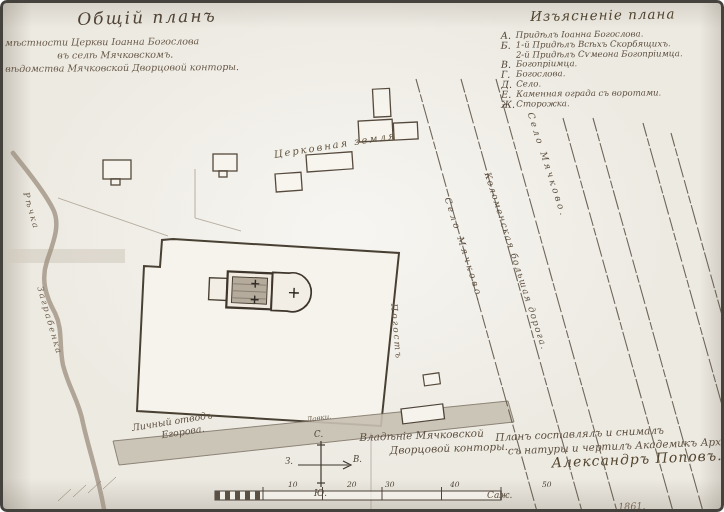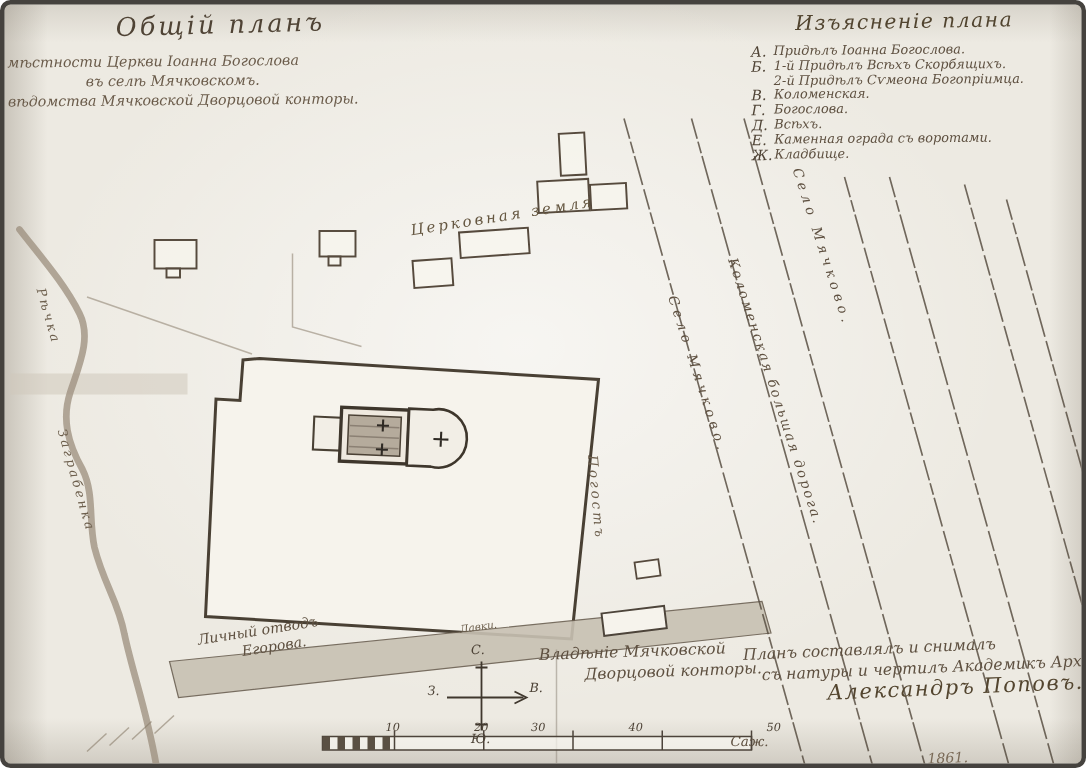--- a/index.html
+++ b/index.html
@@ -35,21 +35,21 @@
   .lbl-lavki{left:303px;top:413px;font-size:7px;transform:rotate(-8deg);color:#6d5f4d;}
   .lbl-private{left:128px;top:419px;font-size:9.5px;line-height:12px;transform:rotate(-9deg);}
   .lbl-private .l2{padding-left:28px;}
   .lbl-owner{left:356px;top:427px;font-size:10.5px;line-height:14px;transform:rotate(-2deg);}
   .lbl-owner .l2{padding-left:30px;}
   .attrib{left:492px;top:427px;font-size:10.5px;line-height:14px;transform:rotate(-2.5deg);}
   .attrib .l2{padding-left:12px;}
   .attrib .l3{padding-left:55px;font-size:14px;letter-spacing:1px;color:#53452f;}
   .lbl-date{left:615px;top:498px;font-size:9.5px;color:#7a6a57;transform:rotate(-2deg);}
   .compass-letter{font-size:8.5px;color:#4c4236;}
-  .scale-num{position:absolute;top:477px;font-size:7.5px;color:#4c4236;font-style:italic;}
+  .scale-num{position:absolute;top:477px;font-size:7.5px;color:#4c4236;font-style:italic;margin-left:31px;}
   .scale-unit{left:484px;top:487px;font-size:9px;}
 </style>
 </head>
 <body>
 
 <div class="scan">
 
   <svg class="layer" width="724" height="512" viewBox="0 0 724 512">
 
     <rect x="4" y="246" width="118" height="14" fill="#cfc8bb" opacity="0.55"></rect>
@@ -162,37 +162,37 @@
     <div class="row">
         <span class="key">Б.</span>
         <span>1-й Придѣлъ Всѣхъ Скорбящихъ.</span>
       </div>
     <div class="row">
         <span class="key"></span>
         <span>2-й Придѣлъ Сѵмеона Богопріимца.</span>
       </div>
     <div class="row">
         <span class="key">В.</span>
-        <span>Коломенская.</span>
+        <span>Богопріимца.</span>
       </div>
     <div class="row">
         <span class="key">Г.</span>
         <span>Богослова.</span>
       </div>
     <div class="row">
         <span class="key">Д.</span>
-        <span>Всѣхъ.</span>
+        <span>Село.</span>
       </div>
     <div class="row">
         <span class="key">Е.</span>
         <span>Каменная ограда съ воротами.</span>
       </div>
     <div class="row">
         <span class="key">Ж.</span>
-        <span>Кладбище.</span>
+        <span>Сторожка.</span>
       </div>
   </div>
 
   <div class="hw lbl-church-land">Церковная земля</div>
   <div class="hw lbl-river-1">Рѣчка</div>
   <div class="hw lbl-river-2">Заграбенка</div>
   <div class="hw lbl-pogost">Погостъ</div>
   <div class="hw lbl-road-1">Село Мячково.</div>
   <div class="hw lbl-road-2">Коломенская большая дорога.</div>
   <div class="hw lbl-road-3">Село Мячково.</div>

